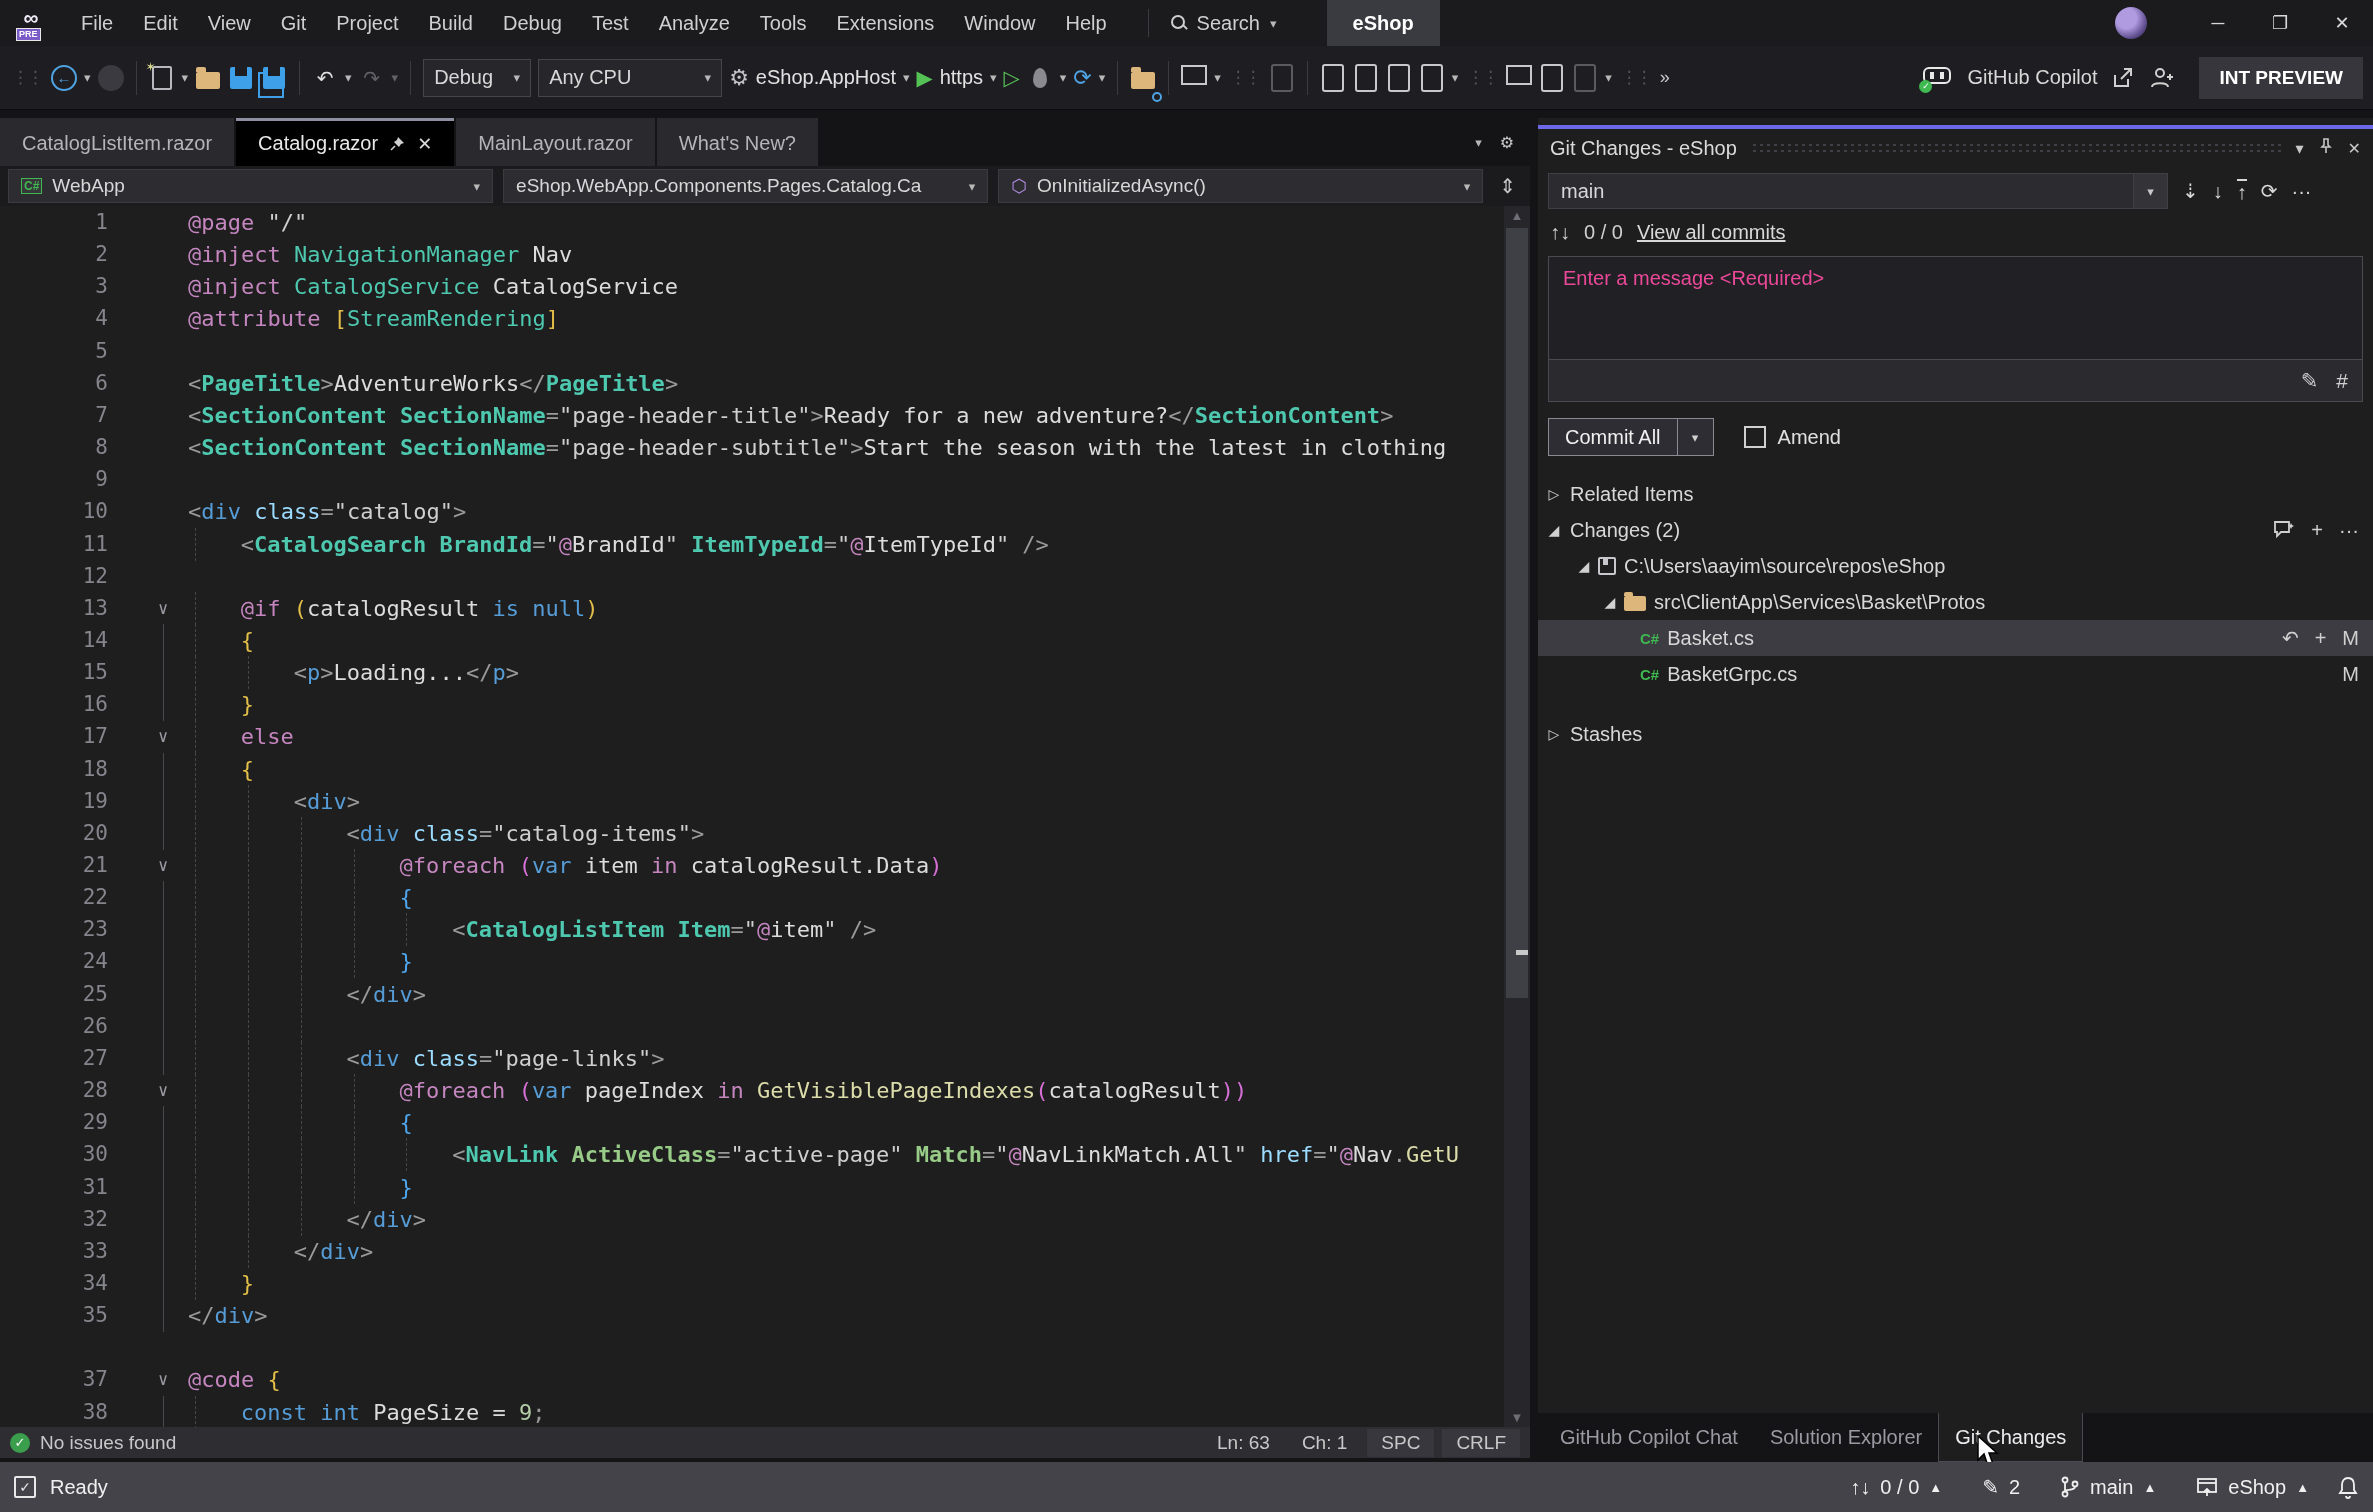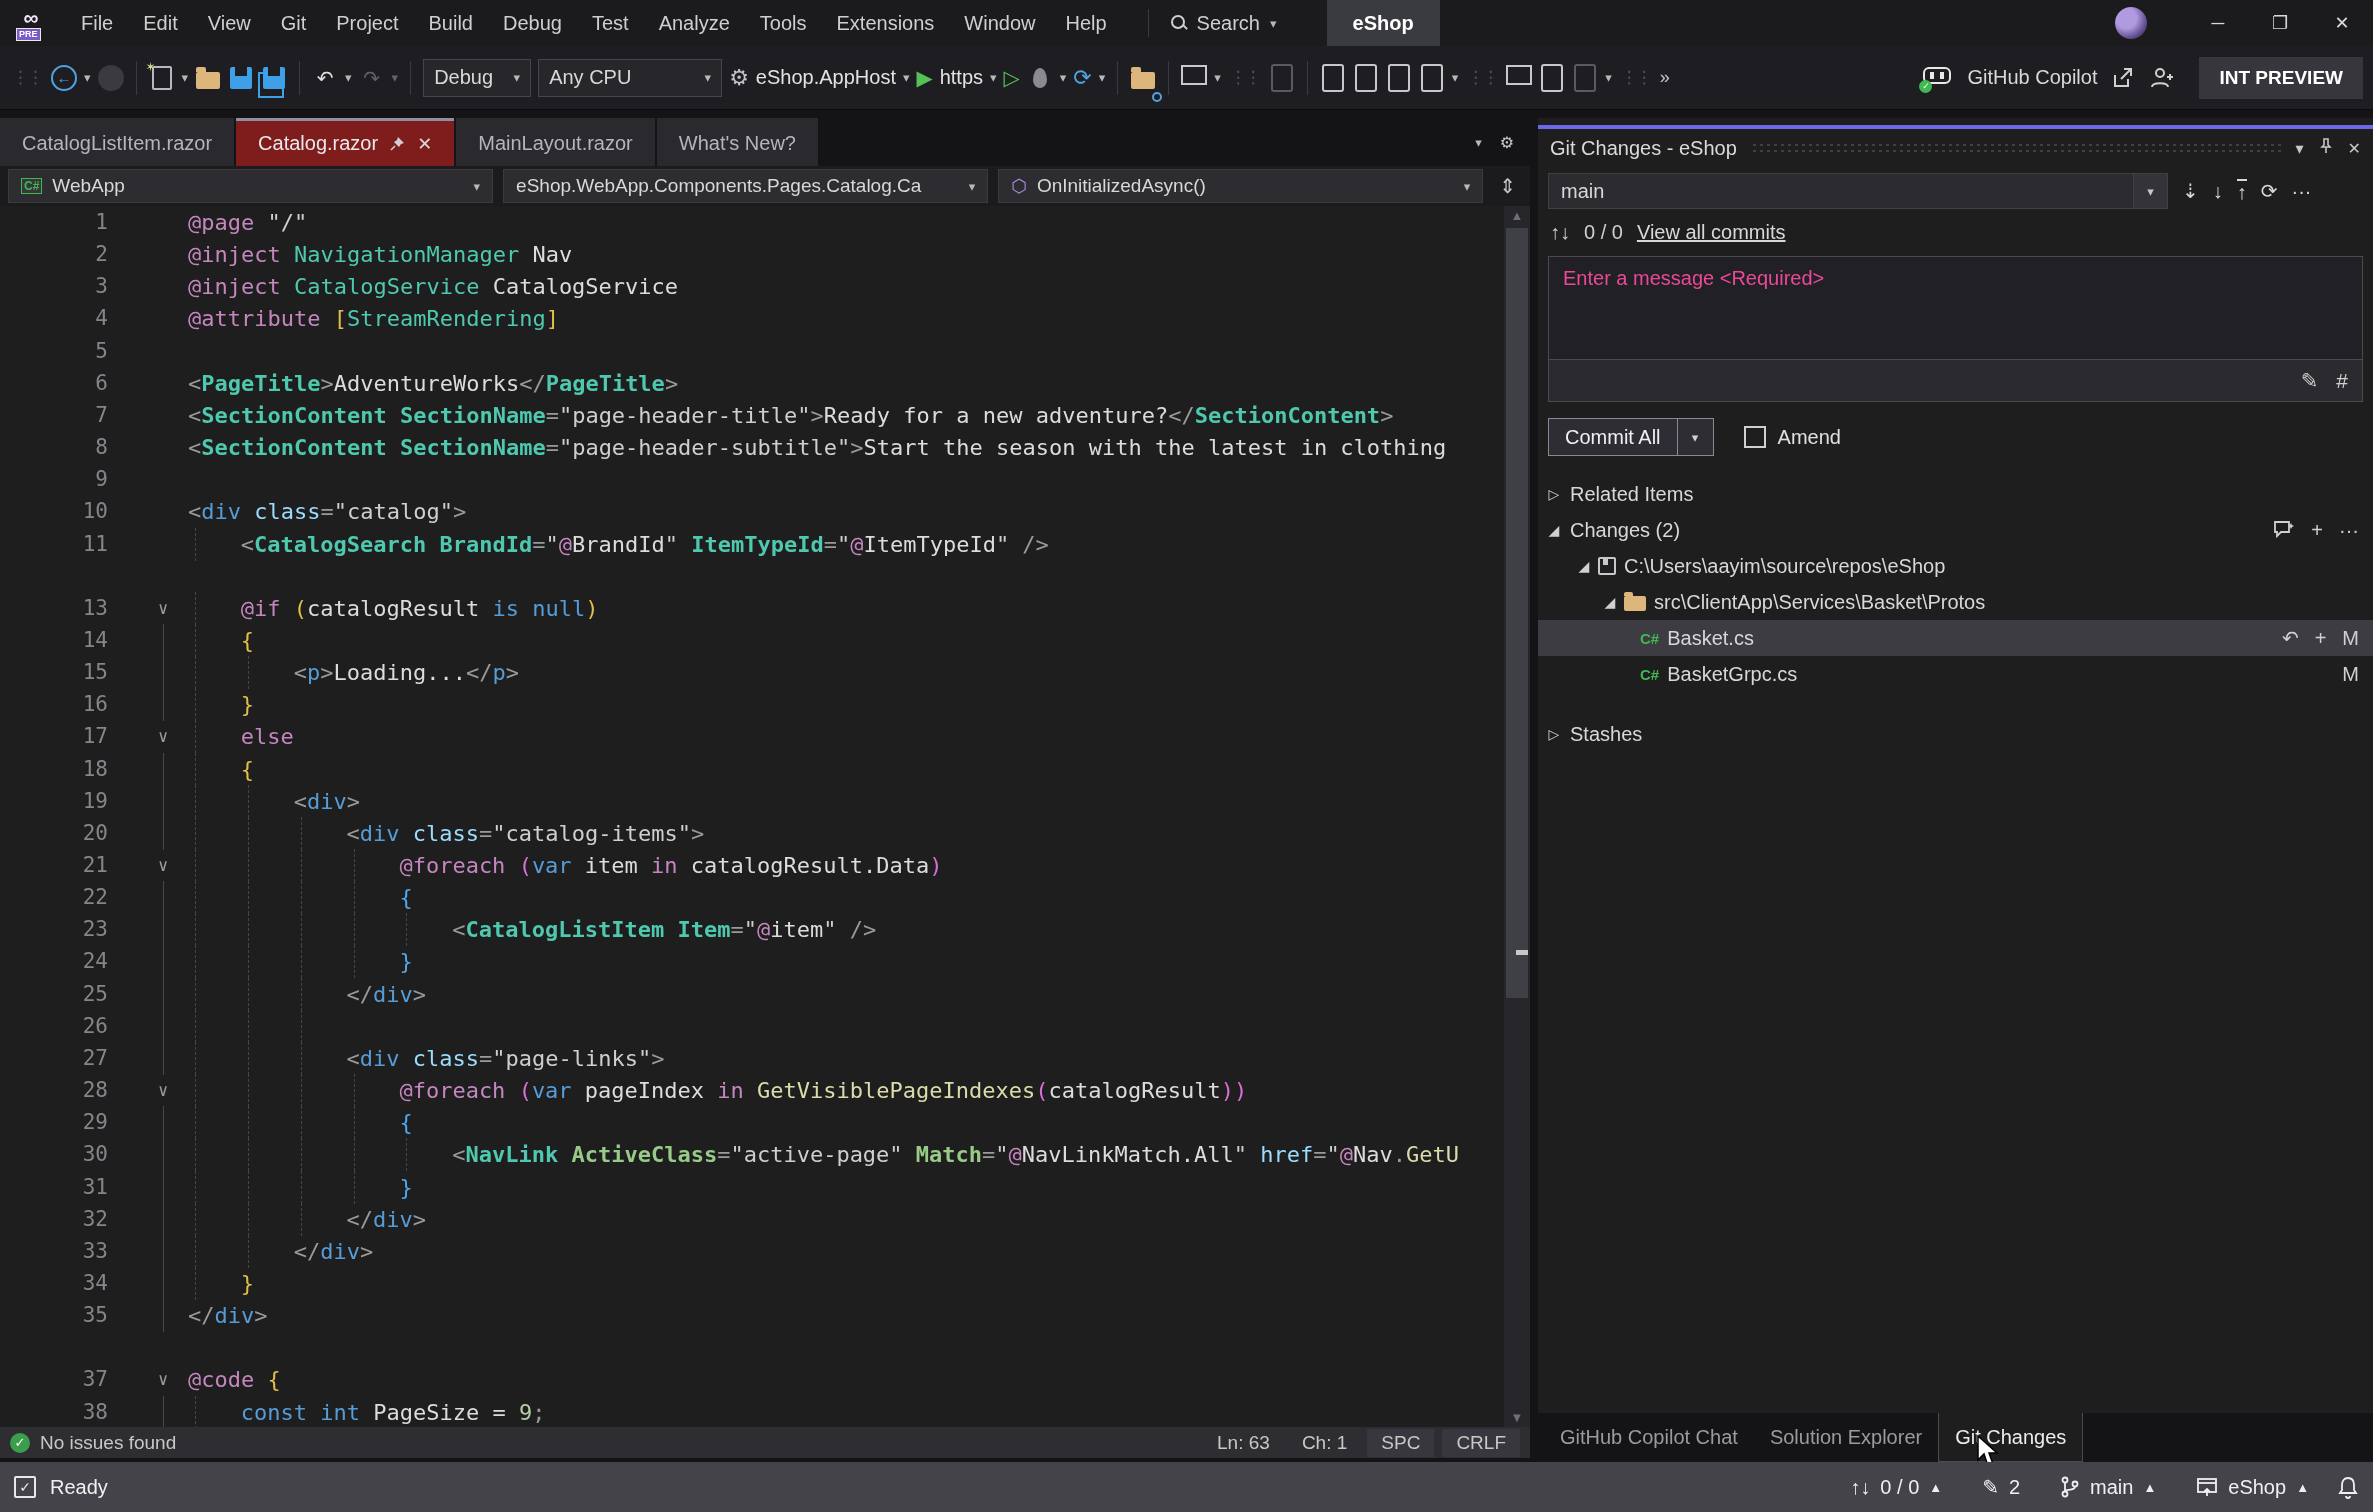--- a/index.html
+++ b/index.html
@@ -66,21 +66,21 @@
   .copilot-ico .e1 { left:7px; } .copilot-ico .e2 { left:17px; }
   .copilot-ico .chk { position:absolute; left:-4px; bottom:-4px; width:13px; height:13px; background:#3fb950; border-radius:50%;
                       color:#fff; font-size:9px; display:flex; align-items:center; justify-content:center; }
   #copilot-label { font-size:20px; color:#d8d8d8; }
   #int-preview { background:#36363c; color:#fff; font-weight:bold; font-size:19px; padding:10px 20px; margin-left:10px; }
 
   
   #tabstrip { position:absolute; left:0; top:118px; width:1530px; height:48px; display:flex; align-items:stretch; }
   .tab { display:flex; align-items:center; gap:12px; padding:0 22px; font-size:20px; color:#b4b4ba;
          background:#2a2a2e; margin-right:2px; border-top:3px solid transparent; }
-  .tab.active { background:#7f1d1d; color:#e8e8ea; border-top:3px solid #8f8fa3; }
+  .tab.active { background:#000000; color:#e8e8ea; border-top:3px solid #8f8fa3; }
   .tab .pin svg { display:block; }
   .tab .close { color:#d8d8d8; font-size:18px; }
   #tab-right { margin-left:auto; display:flex; align-items:center; gap:18px; padding-right:16px; color:#c8c8c8; }
 
   
   #breadcrumb { position:absolute; left:0; top:166px; width:1530px; height:40px; background:#1b1b1e;
                 display:flex; gap:10px; padding:3px 8px; }
   .crumb { flex:1; background:#2d2d31; border:1px solid #3a3a3f; display:flex; align-items:center;
            padding:0 12px; font-size:19px; color:#d8d8d8; gap:10px; }
   .crumb .caret { margin-left:auto; }
@@ -372,20 +372,21 @@
         <div class="cl" style="top: 32.15px;"><span class="num">2</span><span class="toks" style="left: 188px; text-align: right;"><span class="tok-d">@inject</span><span class="tok-w"> </span><span class="tok-t">NavigationManager</span><span class="tok-w"> Nav</span></span></div>
         <div class="cl" style="top: 64.3px;"><span class="num">3</span><span class="toks" style="left: 188px;"><span class="tok-d">@inject</span><span class="tok-w"> </span><span class="tok-t">CatalogService</span><span class="tok-w"> CatalogService</span></span></div>
         <div class="cl" style="top: 96.45px;"><span class="num">4</span><span class="toks" style="left: 188px;"><span class="tok-d">@attribute</span><span class="tok-w"> </span><span class="tok-b1">[</span><span class="tok-t">StreamRendering</span><span class="tok-b1">]</span></span></div>
         <div class="cl" style="top: 128.6px;"><span class="num">5</span><span class="toks" style="left: 188px;"></span></div>
         <div class="cl" style="top: 160.75px;"><span class="num">6</span><span class="toks" style="left: 188px;"><span class="tok-p">&lt;</span><span class="tok-c">PageTitle</span><span class="tok-p">&gt;</span><span class="tok-w">AdventureWorks</span><span class="tok-p">&lt;/</span><span class="tok-c">PageTitle</span><span class="tok-p">&gt;</span></span></div>
         <div class="cl" style="top: 192.9px;"><span class="num">7</span><span class="toks" style="left: 188px;"><span class="tok-p">&lt;</span><span class="tok-c">SectionContent</span><span class="tok-w"> </span><span class="tok-c">SectionName</span><span class="tok-p">=</span><span class="tok-s">"page-header-title"</span><span class="tok-p">&gt;</span><span class="tok-w">Ready for a new adventure?</span><span class="tok-p">&lt;/</span><span class="tok-c">SectionContent</span><span class="tok-p">&gt;</span></span></div>
         <div class="cl" style="top: 225.05px;"><span class="num">8</span><span class="toks" style="left: 188px;"><span class="tok-p">&lt;</span><span class="tok-c">SectionContent</span><span class="tok-w"> </span><span class="tok-c">SectionName</span><span class="tok-p">=</span><span class="tok-s">"page-header-subtitle"</span><span class="tok-p">&gt;</span><span class="tok-w">Start the season with the latest in clothing</span></span></div>
         <div class="cl" style="top: 257.2px;"><span class="num">9</span><span class="toks" style="left: 188px;"></span></div>
         <div class="cl" style="top: 289.35px;"><span class="num">10</span><span class="toks" style="left: 188px;"><span class="tok-p">&lt;</span><span class="tok-h">div</span><span class="tok-w"> </span><span class="tok-a">class</span><span class="tok-p">=</span><span class="tok-s">"catalog"</span><span class="tok-p">&gt;</span></span></div>
         <div class="cl" style="top: 321.5px;"><span class="num">11</span><span class="gd" style="left: 195px;"></span><span class="toks" style="left: 240.852px;"><span class="tok-p">&lt;</span><span class="tok-c">CatalogSearch</span><span class="tok-w"> </span><span class="tok-c">BrandId</span><span class="tok-p">=</span><span class="tok-s">"</span><span class="tok-d">@</span><span class="tok-w">BrandId</span><span class="tok-s">"</span><span class="tok-w"> </span><span class="tok-c">ItemTypeId</span><span class="tok-p">=</span><span class="tok-s">"</span><span class="tok-d">@</span><span class="tok-w">ItemTypeId</span><span class="tok-s">"</span><span class="tok-p"> /&gt;</span></span></div>
+        <div class="cl" style="top: 353.65px;"><span class="num">12</span><span class="toks" style="left: 188px;"></span></div>
         <div class="cl" style="top: 385.8px;"><span class="num">13</span><span class="fold">∨</span><span class="gd" style="left: 195px;"></span><span class="toks" style="left: 240.852px;"><span class="tok-d">@if</span><span class="tok-w"> </span><span class="tok-b1">(</span><span class="tok-w">catalogResult</span><span class="tok-k"> is </span><span class="tok-k">null</span><span class="tok-b1">)</span></span></div>
         <div class="cl" style="top: 417.95px;"><span class="num">14</span><span class="fline"></span><span class="gd" style="left: 195px;"></span><span class="toks" style="left: 240.852px;"><span class="tok-b1">{</span></span></div>
         <div class="cl" style="top: 450.1px;"><span class="num">15</span><span class="fline"></span><span class="gd" style="left: 195px;"></span><span class="gd" style="left: 247.852px;"></span><span class="toks" style="left: 293.704px;"><span class="tok-p">&lt;</span><span class="tok-h">p</span><span class="tok-p">&gt;</span><span class="tok-w">Loading...</span><span class="tok-p">&lt;/</span><span class="tok-h">p</span><span class="tok-p">&gt;</span></span></div>
         <div class="cl" style="top: 482.25px;"><span class="num">16</span><span class="fline"></span><span class="gd" style="left: 195px;"></span><span class="toks" style="left: 240.852px;"><span class="tok-b1">}</span></span></div>
         <div class="cl" style="top: 514.4px;"><span class="num">17</span><span class="fold">∨</span><span class="gd" style="left: 195px;"></span><span class="toks" style="left: 240.852px;"><span class="tok-d">else</span></span></div>
         <div class="cl" style="top: 546.55px;"><span class="num">18</span><span class="fline"></span><span class="gd" style="left: 195px;"></span><span class="toks" style="left: 240.852px;"><span class="tok-b1">{</span></span></div>
         <div class="cl" style="top: 578.7px;"><span class="num">19</span><span class="fline"></span><span class="gd" style="left: 195px;"></span><span class="gd" style="left: 247.852px;"></span><span class="toks" style="left: 293.704px;"><span class="tok-p">&lt;</span><span class="tok-h">div</span><span class="tok-p">&gt;</span></span></div>
         <div class="cl" style="top: 610.85px;"><span class="num">20</span><span class="fline"></span><span class="gd" style="left: 195px;"></span><span class="gd" style="left: 247.852px;"></span><span class="gd" style="left: 300.704px;"></span><span class="toks" style="left: 346.556px;"><span class="tok-p">&lt;</span><span class="tok-h">div</span><span class="tok-w"> </span><span class="tok-a">class</span><span class="tok-p">=</span><span class="tok-s">"catalog-items"</span><span class="tok-p">&gt;</span></span></div>
         <div class="cl" style="top: 643px;"><span class="num">21</span><span class="fold">∨</span><span class="gd" style="left: 195px;"></span><span class="gd" style="left: 247.852px;"></span><span class="gd" style="left: 300.704px;"></span><span class="gd" style="left: 353.556px;"></span><span class="toks" style="left: 399.408px;"><span class="tok-d">@foreach</span><span class="tok-w"> </span><span class="tok-b2">(</span><span class="tok-k">var</span><span class="tok-w"> item </span><span class="tok-d">in</span><span class="tok-w"> catalogResult.Data</span><span class="tok-b2">)</span></span></div>
         <div class="cl" style="top: 675.15px;"><span class="num">22</span><span class="fline"></span><span class="gd" style="left: 195px;"></span><span class="gd" style="left: 247.852px;"></span><span class="gd" style="left: 300.704px;"></span><span class="gd" style="left: 353.556px;"></span><span class="toks" style="left: 399.408px;"><span class="tok-b3">{</span></span></div>

